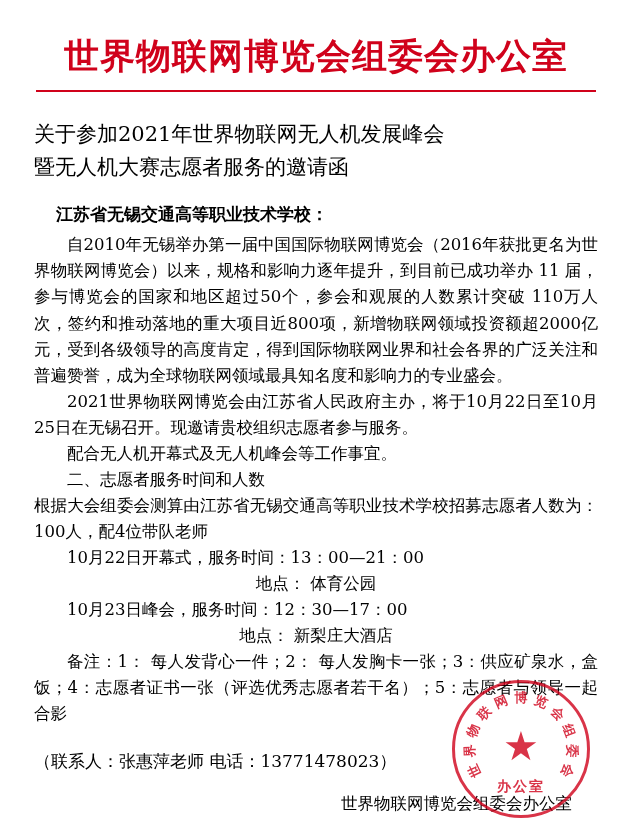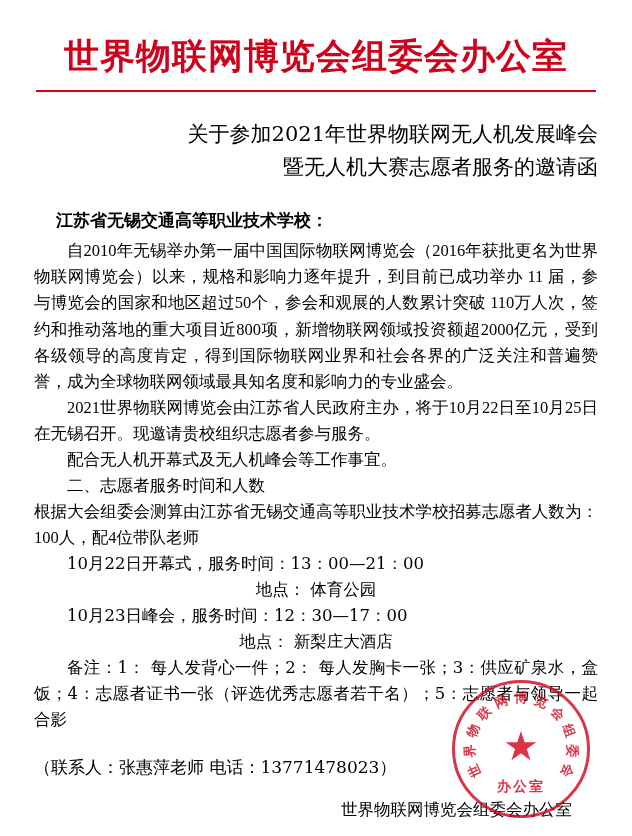--- a/index.html
+++ b/index.html
@@ -31,47 +31,46 @@
     margin-top: 12px;
     white-space: nowrap;
     font-family: "DejaVu Serif", "Liberation Serif", serif;
   }
   .rule {
     border: none;
     border-top: 2px solid #d0021b;
     margin: 14px 2px 0 2px;
   }
   .doc-title {
-    text-align: right;
+    text-align: left;
     font-size: 21px;
     line-height: 1.55;
     margin-top: 26px;
     font-weight: normal;
   }
   .doc-title .line {
     display: block;
     white-space: nowrap;
   }
   .recipient {
     font-size: 17px;
     font-weight: bold;
-    margin-top: 26px;
+    margin-top: 20px;
     margin-left: 22px;
   }
   .body-block {
     margin-top: 6px;
     font-size: 16.5px;
     line-height: 1.58;
     text-align: justify;
     text-justify: inter-ideograph;
   }
   .para {
     text-indent: 2em;
     margin: 0;
-    font-family: Liberation Serif, serif;
   }
   .para.noindent {
     text-indent: 0;
   }
   .center-line {
     text-align: center;
     margin: 0;
     text-indent: 0;
   }
   .indent1 {

